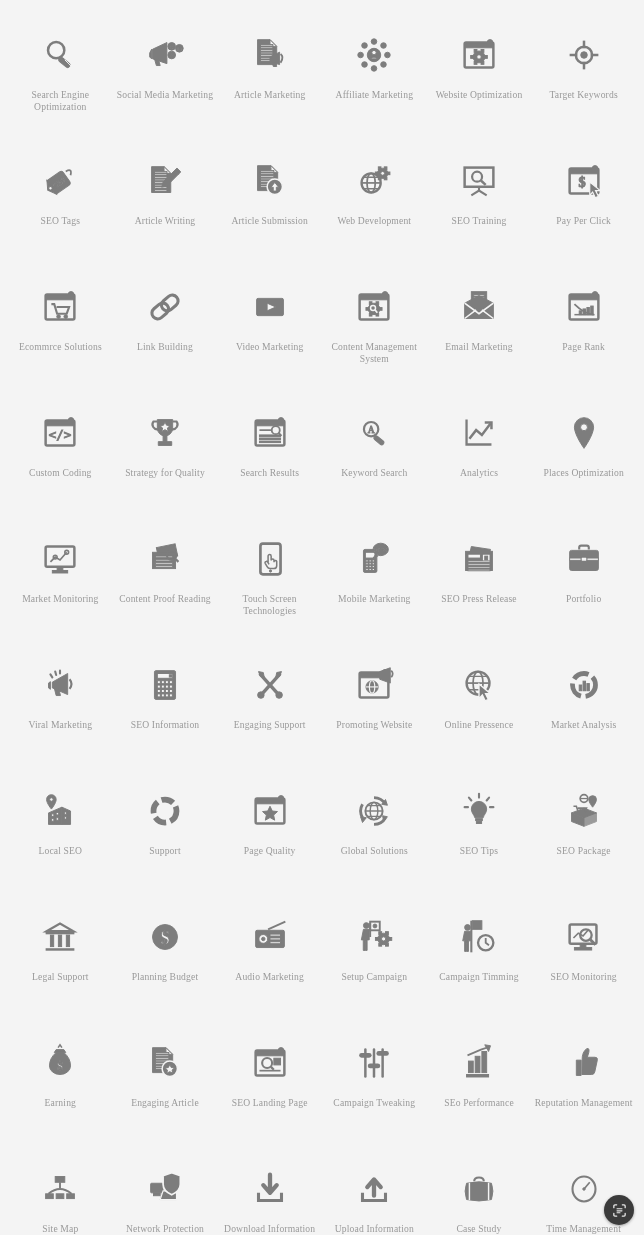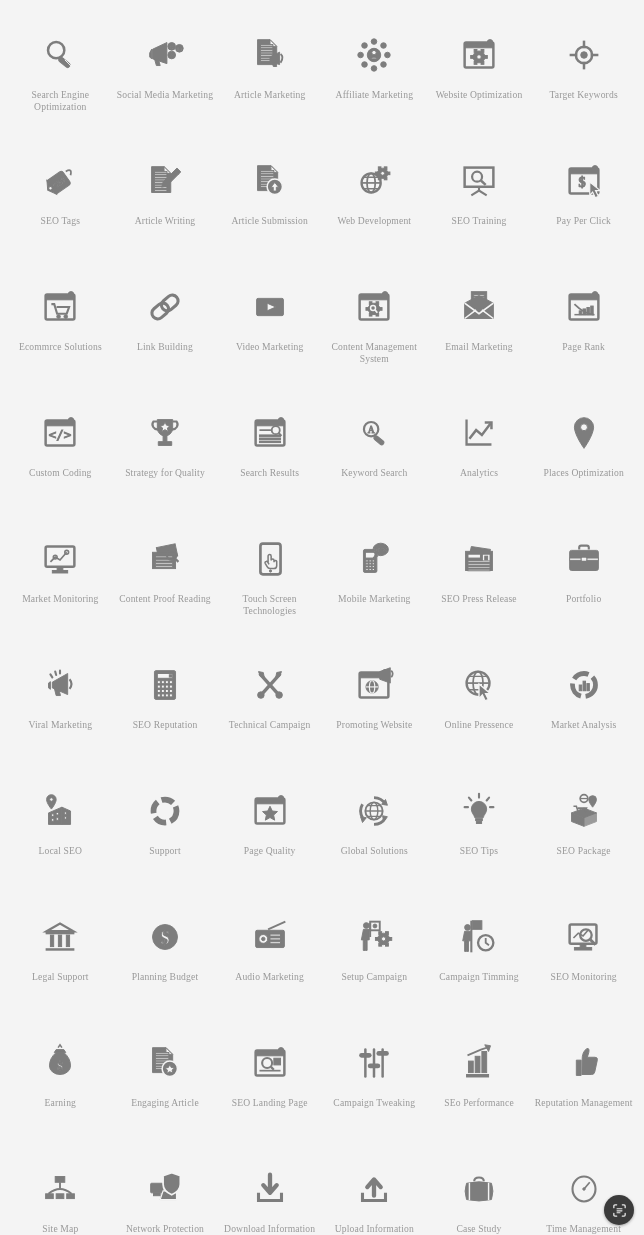--- a/index.html
+++ b/index.html
@@ -523,36 +523,36 @@
           <rect x="16" y="28.7" width="3.1" height="3.1" fill="#f4f4f4"></rect>
           <rect x="20.2" y="28.7" width="3.1" height="3.1" fill="#f4f4f4"></rect>
           <rect x="24.4" y="28.7" width="3.1" height="3.1" fill="#f4f4f4"></rect>
           <rect x="28.6" y="28.7" width="3.1" height="3.1" fill="#f4f4f4"></rect>
           <rect x="16" y="33.3" width="3.1" height="3.1" fill="#f4f4f4"></rect>
           <rect x="20.2" y="33.3" width="3.1" height="3.1" fill="#f4f4f4"></rect>
           <rect x="24.4" y="33.3" width="3.1" height="3.1" fill="#f4f4f4"></rect>
           <rect x="28.6" y="33.3" width="3.1" height="3.1" fill="#f4f4f4"></rect>
         </svg>
       </div>
-      <div class="lbl">SEO Reputation</div>
+      <div class="lbl">SEO Information</div>
     </div>
     <div class="cell">
       <div class="ico">
         <svg width="46" height="46" viewBox="0 0 48 48">
           <g stroke="#7d7d7d" stroke-width="3.6" stroke-linecap="round" fill="none">
             <line x1="14" y1="13" x2="33" y2="34"></line>
             <line x1="34" y1="13" x2="15" y2="34"></line>
           </g>
           <path d="M12 10 l5 1 l1 5 l-4 -1 z" fill="#7d7d7d"></path>
           <path d="M36 10 l-5 1 l-1 5 l4 -1 z" fill="#7d7d7d"></path>
           <circle cx="33.5" cy="34.5" r="3.4" fill="#7d7d7d"></circle>
           <circle cx="14.5" cy="34.5" r="3.4" fill="#7d7d7d"></circle>
         </svg>
       </div>
-      <div class="lbl">Technical Campaign</div>
+      <div class="lbl">Engaging Support</div>
     </div>
     <div class="cell">
       <div class="ico">
         <svg width="46" height="46" viewBox="0 0 48 48">
           <rect x="9" y="11" width="30" height="26" rx="1.5" fill="none" stroke="#7d7d7d" stroke-width="2.6"></rect>
           <rect x="9" y="11" width="30" height="5.5" fill="#7d7d7d"></rect>
           <circle cx="35.5" cy="10.8" r="2.9" fill="#7d7d7d"></circle>
           <circle cx="22" cy="26" r="6.4" fill="#7d7d7d"></circle>
           <ellipse cx="22" cy="26" rx="2.8" ry="6.4" fill="none" stroke="#f4f4f4" stroke-width="1.2"></ellipse>
           <line x1="15.6" y1="26" x2="28.4" y2="26" stroke="#f4f4f4" stroke-width="1.2"></line>

